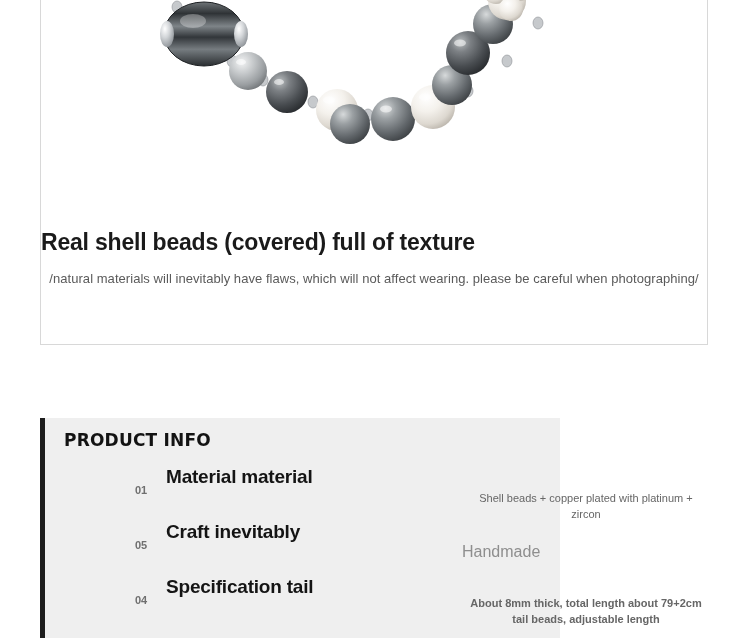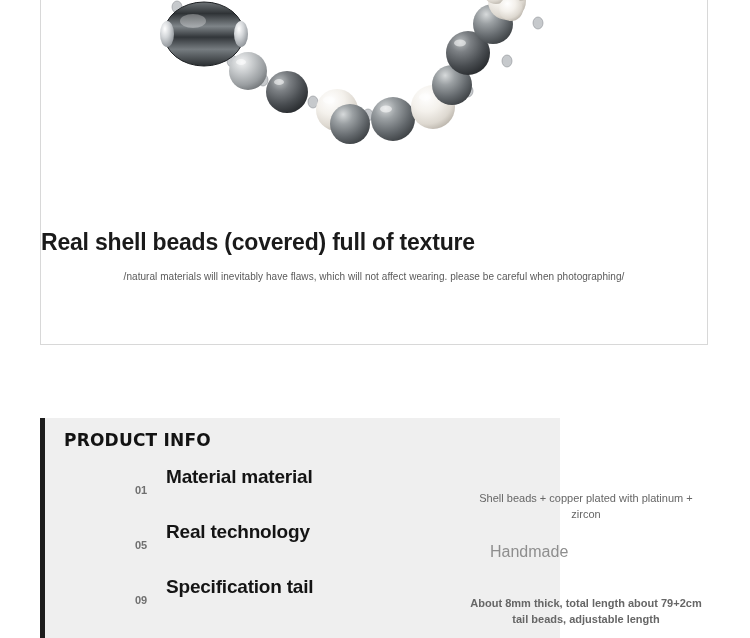--- a/index.html
+++ b/index.html
@@ -47,21 +47,21 @@
     color: #1a1a1a;
     letter-spacing: -0.2px;
   }
 
   .hero-subcaption {
     position: absolute;
     left: 0;
     right: 0;
     top: 310px;
     text-align: center;
-    font-size: 10px;
+    font-size: 13px;
     color: #5a5a5a;
     letter-spacing: 0.05px;
   }
 
   
   .info-panel {
     position: absolute;
     left: 40px;
     top: 418px;
     width: 520px;
@@ -127,21 +127,20 @@
     top: 25px;
     width: 240px;
   }
   .row-value.v2 {
     left: 462px;
     top: 19px;
     width: 190px;
     font-size: 16px;
     color: #8e8e8e;
     text-align: left;
-    margin-left: 28px;
   }
   .row-value.v3 {
     left: 462px;
     top: 20px;
     width: 248px;
     font-weight: bold;
   }
 </style>
 </head>
 <body>
@@ -271,23 +270,23 @@
 <div class="info-rows">
 
   <div class="info-row">
     <div class="row-num">01</div>
     <div class="row-label">Material material</div>
     <div class="row-value v1">Shell beads + copper plated with platinum + zircon</div>
   </div>
 
   <div class="info-row">
     <div class="row-num">05</div>
-    <div class="row-label">Real technology</div>
+    <div class="row-label">Craft inevitably</div>
     <div class="row-value v2">Handmade</div>
   </div>
 
   <div class="info-row">
-    <div class="row-num">09</div>
+    <div class="row-num">04</div>
     <div class="row-label">Specification tail</div>
     <div class="row-value v3">About 8mm thick, total length about 79+2cm tail beads, adjustable length</div>
   </div>
 
 </div>
 
 </body></html>

